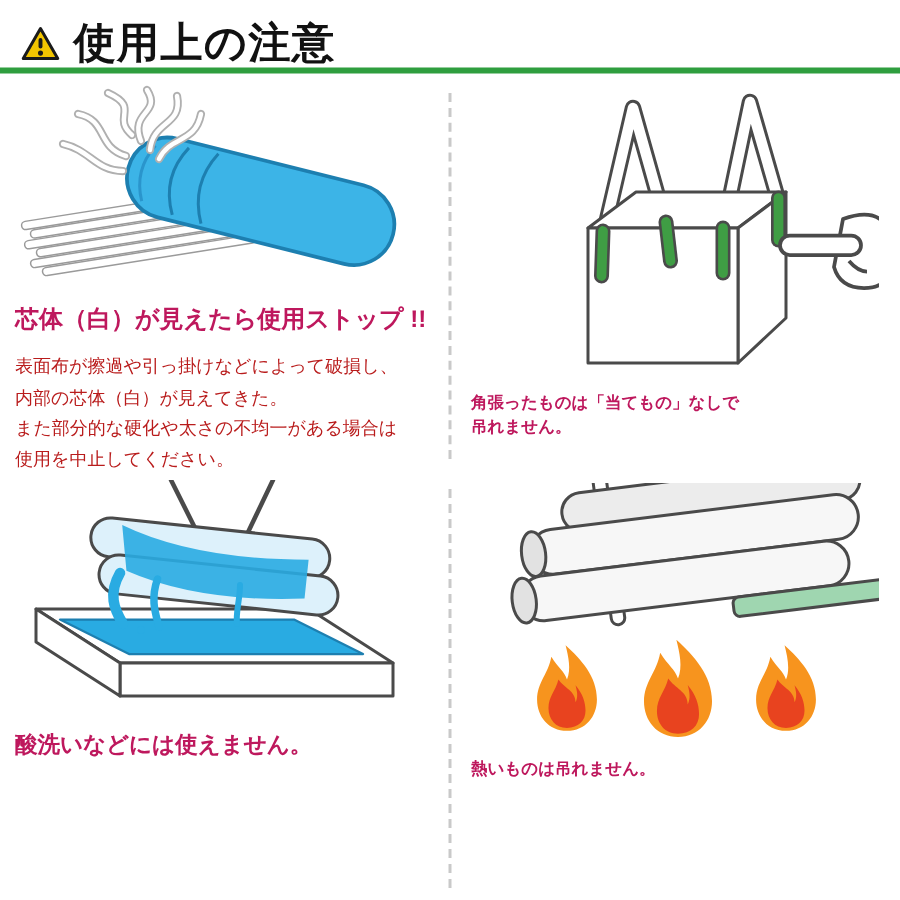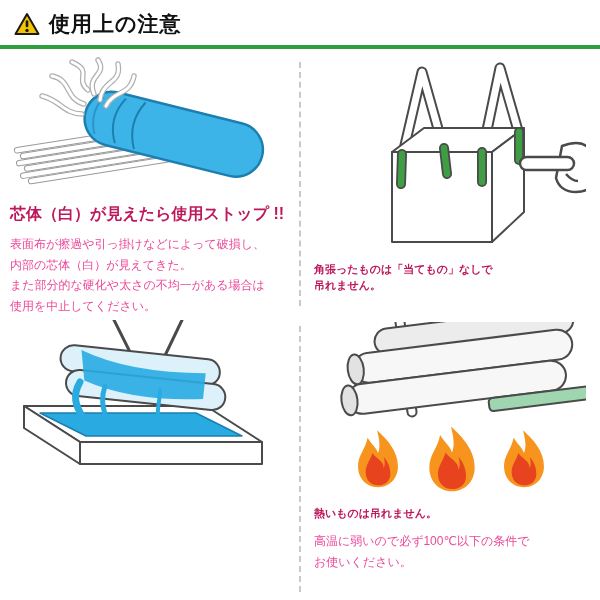--- a/index.html
+++ b/index.html
@@ -1,40 +1,40 @@
 <!DOCTYPE html>
 <html><head>
 <meta charset="utf-8">
 <style>
   * { margin:0; padding:0; box-sizing:border-box; }
   html,body { background:#fff; }
   body { font-family:"Liberation Sans","DejaVu Sans",sans-serif; color:#222; }
   .page { position:relative; width:600px; height:600px; background:#fff; overflow:hidden; }
 
   .header { position:absolute; top:10px; left:14px; display:flex; align-items:center; gap:9px; }
-  .title { font-size:21px; font-weight:bold; color:#111; letter-spacing:1px; }
+  .title { font-size:28px; font-weight:bold; color:#111; letter-spacing:1px; }
   .accent-bar { position:absolute; top:45px; left:0; width:600px; height:4px; background:#2f9e3f; }
 
   .divider { position:absolute; left:299px; width:0; border-left:2px dashed #c9c9c9; }
   .divider-top { top:62px; height:244px; }
   .divider-bottom { top:326px; height:266px; }
 
   .quad { position:absolute; }
   .q-tl { left:10px;  top:56px;  width:282px; }
   .q-tr { left:314px; top:56px;  width:278px; }
   .q-bl { left:10px;  top:320px; width:282px; }
   .q-br { left:314px; top:322px; width:278px; }
 
   .h1 { font-weight:bold; color:#be185d; white-space:pre-line; line-height:1.45; }
   .q-tl .h1 { font-size:16px; margin-top:4px; }
   .q-tr .h1 { font-size:11px; margin-top:10px; }
   .q-bl .h1 { font-size:15px; margin-top:8px; }
   .q-br .h1 { font-size:11px; margin-top:12px; }
 
-  .body-text { font-size:12px; color:#ec4899; line-height:1.72; margin-top:9px; white-space:pre-line; }
+  .body-text { font-size:12px; color:#b91c1c; line-height:1.72; margin-top:9px; white-space:pre-line; }
 
   svg { display:block; }
 </style>
 </head>
 <body>
 
 <div class="page">
 
   <div class="header">
     <svg width="26" height="24" viewBox="0 0 26 24">
@@ -156,20 +156,21 @@
         <path d="M20 4 q50 18 126 10 l0 26 q-70 10 -120 -6 z" fill="#29abe2" opacity="0.9"></path>
       </g>
 
       <g fill="none" stroke="#29abe2" stroke-linecap="round">
         <path d="M70 62 C 62 76, 66 86, 72 96" stroke-width="7"></path>
         <path d="M95 66 C 90 80, 94 90, 96 98" stroke-width="5"></path>
         <path d="M150 70 C 150 80, 147 88, 148 96" stroke-width="4"></path>
       </g>
       <circle cx="84" cy="100" r="2.5" fill="#29abe2"></circle>
     </svg>
+    <div class="h1">酸洗いなどには使えません。</div>
   </div>
 
   <div class="quad q-br">
     <svg width="272" height="172" viewBox="0 0 272 172">
       <defs>
         <g id="flame">
           <path d="M0,16 C-13,16 -21,6 -21,-6 C-21,-18 -13,-24 -11,-36 C-6,-28 -2,-26 0,-20 C3,-27 1,-36 -1,-44 C10,-34 21,-22 21,-6 C21,6 13,16 0,16 Z" fill="#f7941e"></path>
           <path d="M0,14 C-8,14 -13,8 -13,0 C-13,-8 -8,-12 -6,-20 C-2,-14 6,-12 6,-4 C8,-8 7,-12 6,-16 C11,-10 13,-4 13,2 C13,9 8,14 0,14 Z" fill="#e8431f"></path>
         </g>
       </defs>
@@ -190,17 +191,15 @@
         <rect x="140" y="60" width="108" height="13" rx="4" fill="#9fd6b0" stroke="#4a4a4a" stroke-width="2"></rect>
       </g>
 
       <g>
         <use href="#flame" transform="translate(64,150) scale(0.95)"></use>
         <use href="#flame" transform="translate(138,152) scale(1.08)"></use>
         <use href="#flame" transform="translate(210,150) scale(0.95)"></use>
       </g>
     </svg>
     <div class="h1">熱いものは吊れません。</div>
-    <div class="body-text">高温に弱いので必ず100℃以下の条件で
-お使いください。</div>
   </div>
 
 </div>
 
 </body></html>

